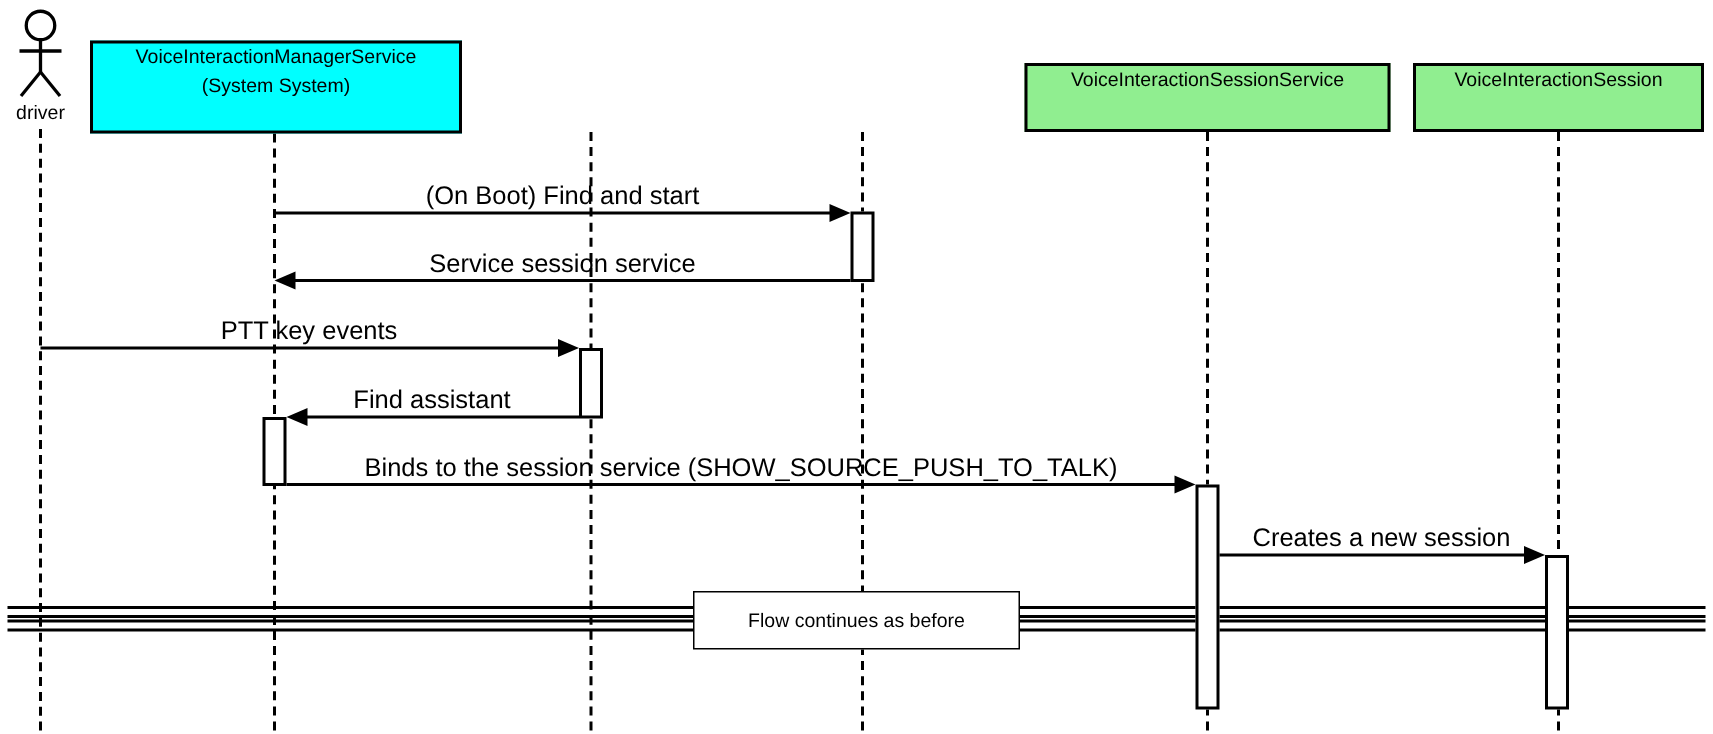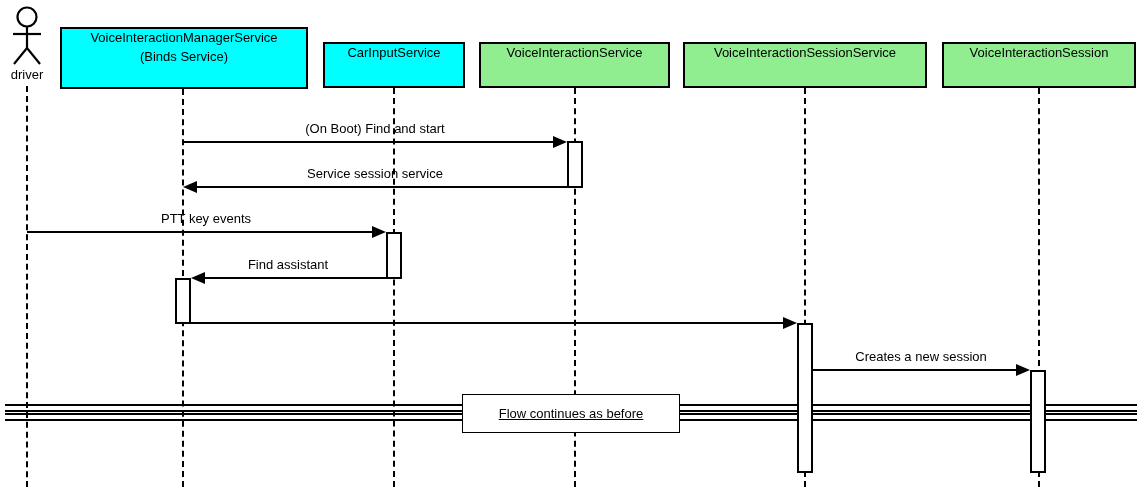--- a/index.html
+++ b/index.html
@@ -50,39 +50,38 @@
   .arrow-left{
     position:absolute;
     width:0;height:0;
     border-right:14px solid #000;
     border-top:6px solid transparent;
     border-bottom:6px solid transparent;
   }
   .msg-label{
     position:absolute;
     transform:translateX(-50%);
-    font-size:13px;
+    font-size:17px;
     white-space:nowrap;
   }
   .divider-line{
     position:absolute;
     left:5px;
     width:1132px;
     background:#000;
   }
   .divider-box{
     position:absolute;
     left:462px;top:394px;
     width:218px;height:39px;
     box-sizing:border-box;
     background:#fff;
     border:1.5px solid #000;
     display:flex;align-items:center;justify-content:center;
     font-size:13px;
-    text-decoration:underline;
   }
   .actor-label{
     position:absolute;
     transform:translateX(-50%);
     font-size:13px;
     white-space:nowrap;
   }
   svg.actor{position:absolute;}
 </style>
 </head>
@@ -101,27 +100,21 @@
     <circle cx="19" cy="14" r="9.5" fill="none" stroke="#000" stroke-width="2.2"></circle>
     <line x1="19" y1="23.5" x2="19" y2="45" stroke="#000" stroke-width="2.2"></line>
     <line x1="5" y1="31" x2="33" y2="31" stroke="#000" stroke-width="2.2"></line>
     <line x1="19" y1="45" x2="6" y2="61" stroke="#000" stroke-width="2.2"></line>
     <line x1="19" y1="45" x2="32" y2="61" stroke="#000" stroke-width="2.2"></line>
   </svg>
   <div class="actor-label" style="left:27px;top:67px">driver</div>
 
   <div class="participant" style="left: 60px; top: 27px; width: 248px; height: 62px; background-color: rgb(0, 255, 255);">
     <span>VoiceInteractionManagerService</span>
-    <span>(Binds Service)</span>
-  </div>
-  <div class="participant" style="left: 323px; top: 42px; width: 142px; height: 46px; background-color: rgb(0, 255, 255);">
-    <span>CarInputService</span>
-  </div>
-  <div class="participant" style="left: 479px; top: 42px; width: 191px; height: 46px; background-color: rgb(144, 238, 144);">
-    <span>VoiceInteractionService</span>
+    <span>(System System)</span>
   </div>
   <div class="participant" style="left: 683px; top: 42px; width: 244px; height: 46px; background-color: rgb(144, 238, 144);">
     <span>VoiceInteractionSessionService</span>
   </div>
   <div class="participant" style="left: 942px; top: 42px; width: 194px; height: 46px; background-color: rgb(144, 238, 144);">
     <span>VoiceInteractionSession</span>
   </div>
 
   <div class="divider-line" style="top:404px;height:1.5px"></div>
   <div class="divider-line" style="top:410px;height:2px"></div>
@@ -143,20 +136,21 @@
   <div class="arrow-left" style="left:183px;top:181px"></div>
 
   <div class="msg-label" style="left:206px;top:211px">PTT key events</div>
   <div class="msg-line" style="left:27px;top:231px;width:346px"></div>
   <div class="arrow-right" style="left:372px;top:226px"></div>
 
   <div class="msg-label" style="left:288px;top:257px">Find assistant</div>
   <div class="msg-line" style="left:204px;top:277px;width:182px"></div>
   <div class="arrow-left" style="left:191px;top:272px"></div>
 
+  <div class="msg-label" style="left:494px;top:302px">Binds to the session service (SHOW_SOURCE_PUSH_TO_TALK)</div>
   <div class="msg-line" style="left:191px;top:322px;width:593px"></div>
   <div class="arrow-right" style="left:783px;top:317px"></div>
 
   <div class="msg-label" style="left:921px;top:349px">Creates a new session</div>
   <div class="msg-line" style="left:813px;top:369px;width:204px"></div>
   <div class="arrow-right" style="left:1016px;top:364px"></div>
 
   <div class="divider-box">
     <span>Flow continues as before</span>
   </div>

